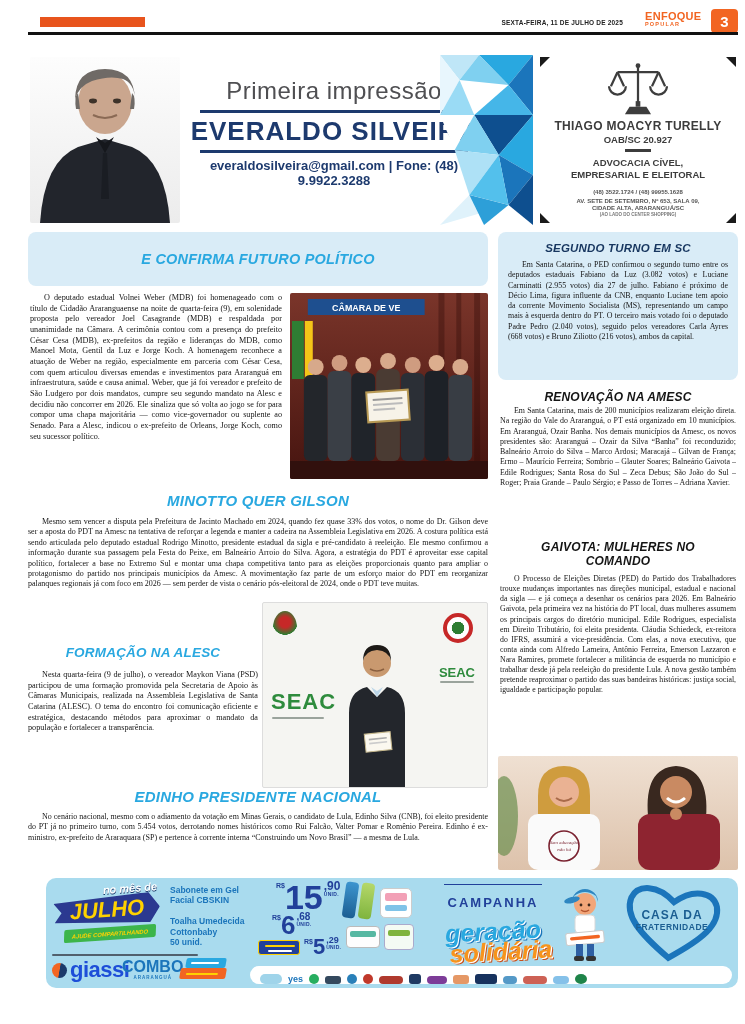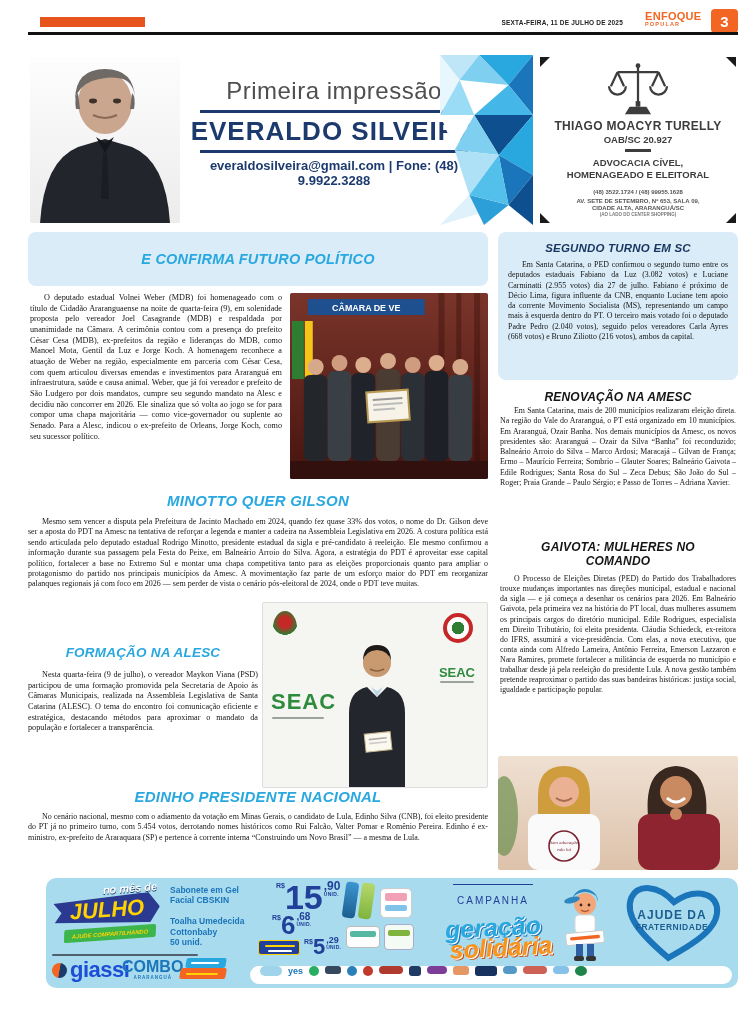--- a/index.html
+++ b/index.html
@@ -99,21 +99,21 @@
       </g>
       <circle cx="32" cy="5" r="2.6" fill="#3d3d3d"></circle>
       <rect x="29.5" y="43" width="5" height="6" fill="#3d3d3d"></rect>
       <path d="M23,49 h18 l5,8 h-28 z" fill="#3d3d3d"></path>
     </svg>
   </div>
   <div class="abs center" style="left:0;top:62px;width:196px;font-size:12px;font-weight:bold;color:#3c3c3c;letter-spacing:.3px">THIAGO MOACYR TURELLY</div>
   <div class="abs center" style="left:0;top:77px;width:196px;font-size:9.5px;font-weight:bold;color:#3c3c3c">OAB/SC 20.927</div>
   <div class="abs" style="left:85px;top:92px;width:26px;height:3px;background:#3c3c3c"></div>
   <div class="abs center" style="left:0;top:100px;width:196px;font-size:9.5px;font-weight:bold;color:#3c3c3c">ADVOCACIA CÍVEL,</div>
-  <div class="abs center" style="left:0;top:112px;width:196px;font-size:9.5px;font-weight:bold;color:#3c3c3c">HOMENAGEADO E ELEITORAL</div>
+  <div class="abs center" style="left:0;top:112px;width:196px;font-size:9.5px;font-weight:bold;color:#3c3c3c">EMPRESARIAL E ELEITORAL</div>
   <div class="abs center" style="left:0;top:132px;width:196px;font-size:6px;font-weight:bold;color:#555">(48) 3522.1724 / (48) 99955.1628</div>
   <div class="abs center" style="left:0;top:141px;width:196px;font-size:6px;font-weight:bold;color:#555">AV. SETE DE SETEMBRO, Nº 653, SALA 09,</div>
   <div class="abs center" style="left:0;top:148px;width:196px;font-size:6px;font-weight:bold;color:#555">CIDADE ALTA, ARARANGUÁ/SC</div>
   <div class="abs center" style="left:0;top:155px;width:196px;font-size:4.5px;font-weight:bold;color:#777">(AO LADO DO CENTER SHOPPING)</div>
 </div>
 
 <div class="abs panel" style="left:28px;top:232px;width:460px;height:54px;display:flex;flex-direction:column;align-items:center;justify-content:center">
   <div class="hl hl-blue" style="font-size:14.5px">E CONFIRMA FUTURO POLÍTICO</div>
 </div>
 <div class="abs body-txt" style="left:30px;top:293px;width:252px;height:188px">O deputado estadual Volnei Weber (MDB) foi homenageado com o título de Cidadão Araranguaense na noite de quarta-feira (9), em solenidade proposta pelo vereador Joel Casagrande (MDB) e respaldada por unanimidade na Câmara. A cerimônia contou com a presença do prefeito César Cesa (MDB), ex-prefeitos da região e lideranças do MDB, como Manoel Mota, Gentil da Luz e Jorge Koch. A homenagem reconhece a atuação de Weber na região, especialmente em parceria com César Cesa, com quem articulou diversas emendas e investimentos para Araranguá em infraestrutura, saúde e causa animal. Weber, que já foi vereador e prefeito de São Ludgero por dois mandatos, cumpre seu segundo mandato na Alesc e decidiu não concorrer em 2026. Ele sinaliza que só volta ao jogo se for para compor uma chapa majoritária — como vice-governador ou suplente ao Senado. Para a Alesc, indicou o ex-prefeito de Orleans, Jorge Koch, como seu sucessor político.</div>
@@ -281,21 +281,21 @@
     </div>
   <div class="abs" style="left:338px;top:46px;width:30px;height:26px;background:#f4fbf4;border:1px solid #aac;border-radius:4px">
       <div style="margin:5px 3px;height:6px;background:#7fb43e;border-radius:2px"></div>
     </div>
   <div class="abs" style="left:334px;top:10px;width:32px;height:30px;background:#fff;border:1px solid #ccc;border-radius:5px">
       <div style="margin:4px;height:8px;background:#f2a0b6;border-radius:2px"></div>
       <div style="margin:0 4px;height:6px;background:#7fc3e8;border-radius:2px"></div>
     </div>
 
   <div class="abs" style="left:372px;top:6px;width:150px;text-align:center">
-    <div style="display:inline-block;font-size:10px;font-weight:normal;color:#21409a;letter-spacing:2px;border-top:1.5px solid #21409a;border-bottom:0;padding:10px 4px">CAMPANHA</div>
+    <div style="display:inline-block;font-size:13px;font-weight:bold;color:#21409a;letter-spacing:2px;border-top:1.5px solid #21409a;border-bottom:0;padding:10px 4px">CAMPANHA</div>
     <div style="font-size:25px;font-weight:bold;font-style:italic;color:#29a8e0;text-shadow:1px 1px 0 #fff,2px 2px 0 #1b75bb;transform:rotate(-3deg);line-height:.95">geração</div>
     <div style="font-size:25px;font-weight:bold;font-style:italic;color:#f7941d;text-shadow:1px 1px 0 #fff,2px 2px 0 #c8511b;transform:rotate(-3deg);margin-top:-4px;margin-left:16px;line-height:.95">solidária</div>
   </div>
 
   <svg class="abs" style="left:516px;top:4px" width="46" height="82" viewBox="0 0 46 82">
     <circle cx="23" cy="22" r="11" fill="#f2a679"></circle>
     <path d="M10,20 A13,13 0 0 1 36,20 L34,14 Q23,6 12,14 Z" fill="#2e86c1"></path>
     <ellipse cx="10" cy="18" rx="8" ry="3" fill="#2e86c1" transform="rotate(-14 10 18)"></ellipse>
     <circle cx="19" cy="23" r="1.4" fill="#402a1e"></circle>
       <circle cx="27" cy="23" r="1.4" fill="#402a1e"></circle>
@@ -308,21 +308,21 @@
     <rect x="14" y="62" width="7" height="12" fill="#2e5fa3"></rect>
       <rect x="25" y="62" width="7" height="12" fill="#2e5fa3"></rect>
     <rect x="12" y="74" width="10" height="5" rx="2" fill="#333"></rect>
       <rect x="24" y="74" width="10" height="5" rx="2" fill="#333"></rect>
   </svg>
 
   <div class="abs" style="left:564px;top:2px;width:124px;height:84px">
     <svg width="124" height="84" viewBox="0 0 124 84">
       <path d="M62,78 C30,56 14,40 19,22 C24,8 44,6 62,22 C80,6 100,8 105,22 C110,40 94,56 62,78 Z" fill="none" stroke="#1b75bb" stroke-width="6" transform="rotate(6 62 42)"></path>
     </svg>
-    <div class="abs" style="left:0;top:28px;width:124px;text-align:center;font-size:12px;font-weight:bold;color:#1b5e92;letter-spacing:1px">AJUDE DA</div>
+    <div class="abs" style="left:0;top:28px;width:124px;text-align:center;font-size:12px;font-weight:bold;color:#1b5e92;letter-spacing:1px">CASA DA</div>
     <div class="abs" style="left:0;top:42px;width:124px;text-align:center;font-size:8.5px;font-weight:bold;color:#1b5e92;letter-spacing:.5px">FRATERNIDADE</div>
   </div>
 
   <div class="tinybar" style="left:6px;top:76px;width:146px;background:#51606d;height:1.6px"></div>
 
   <div class="abs" style="left:6px;top:81px;display:flex;align-items:center">
     <span style="width:15px;height:15px;border-radius:50%;background:linear-gradient(100deg,#f26522 48%,#1b3a6b 52%);display:inline-block;margin-right:3px"></span>
     <span style="font-size:22px;font-weight:bold;color:#1d4ed8;letter-spacing:-.5px;line-height:1">giassi</span>
   </div>
   <div class="abs" style="left:76px;top:81px;text-align:center">
@@ -331,21 +331,21 @@
   </div>
   <div class="abs" style="left:134px;top:80px;width:48px;height:24px">
     <div style="position:absolute;left:6px;top:0;width:40px;height:10px;background:#29a8e0;transform:skewX(-10deg);border-radius:2px">
         <div class="tinybar" style="left:5px;top:4px;width:28px;background:#fff"></div>
       </div>
     <div style="position:absolute;left:0;top:10px;width:46px;height:11px;background:#f26522;transform:skewX(-10deg);border-radius:2px">
         <div class="tinybar" style="left:6px;top:4.5px;width:32px;background:#ffd200"></div>
       </div>
   </div>
 
-  <div class="abs" style="left:204px;top:88px;width:482px;height:18px;background:#fff;border-radius:9px;display:flex;align-items:flex-start;padding:0 10px;overflow:hidden">
+  <div class="abs" style="left:204px;top:88px;width:482px;height:18px;background:#fff;border-radius:9px;display:flex;align-items:flex-end;padding:0 10px;overflow:hidden">
     <span class="logo-blob" style="width:22px;height:10px;background:#9fd4ea;border-radius:6px"></span>
     <span style="font-size:9px;font-weight:bold;color:#1b75bb;margin-right:6px">yes</span>
     <span class="logo-blob" style="width:10px;height:10px;background:#27ae60;border-radius:50%"></span>
     <span class="logo-blob" style="width:16px;height:8px;background:#34495e"></span>
     <span class="logo-blob" style="width:10px;height:10px;background:#2980b9;border-radius:50%"></span>
     <span class="logo-blob" style="width:10px;height:10px;background:#c0392b;border-radius:50%"></span>
     <span class="logo-blob" style="width:24px;height:8px;background:#b03a2e;border-radius:4px"></span>
     <span class="logo-blob" style="width:12px;height:10px;background:#1f3a63"></span>
     <span class="logo-blob" style="width:20px;height:8px;background:#7d3c98;border-radius:4px"></span>
     <span class="logo-blob" style="width:16px;height:9px;background:#e59866;border-radius:3px"></span>

